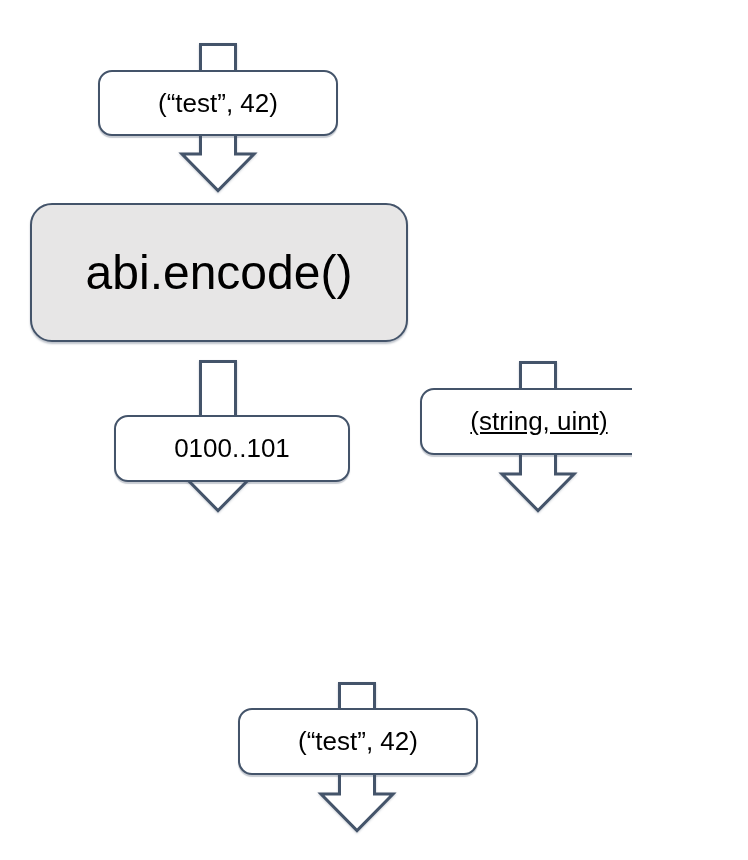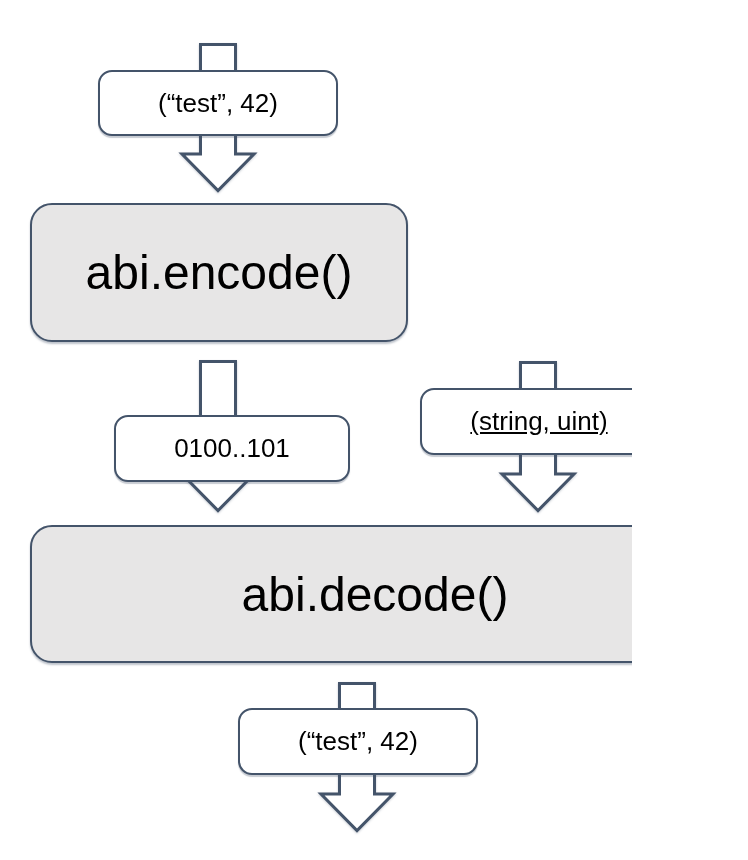--- a/index.html
+++ b/index.html
@@ -99,23 +99,20 @@
   </div>
 
   <svg id="arrow-types" class="arrow" width="80" height="152" viewBox="0 0 80 152">
     <polygon points="22.5,1.5 57.5,1.5 57.5,113 76,113 40,149.5 4,113 22.5,113"></polygon>
   </svg>
 
   <div id="label-types" class="label-pill">
     <span>(string, uint)</span>
   </div>
 
-  <div id="box-decode" class="process-box">
-    <span>abi.decode()</span>
-  </div>
 
   <svg id="arrow-output" class="arrow" width="80" height="151" viewBox="0 0 80 151">
     <polygon points="22.5,1.5 57.5,1.5 57.5,112 76,112 40,148.5 4,112 22.5,112"></polygon>
   </svg>
 
   <div id="label-output" class="label-pill">
     <span>(“test”, 42)</span>
   </div>
 
 </div>

